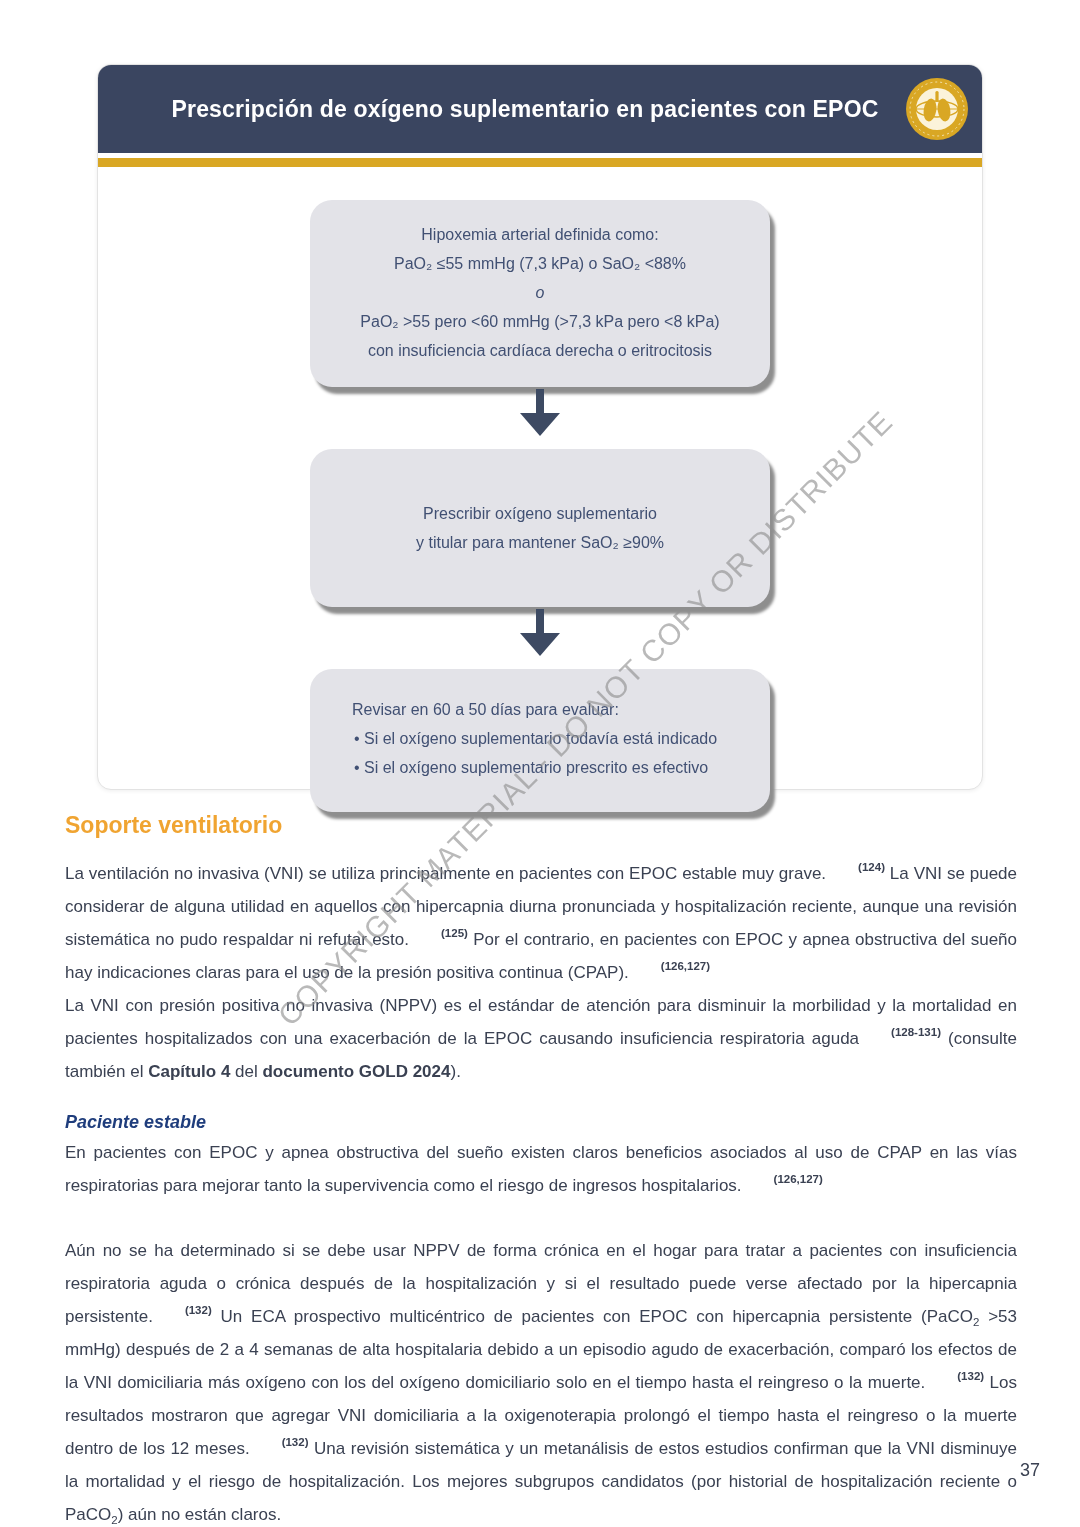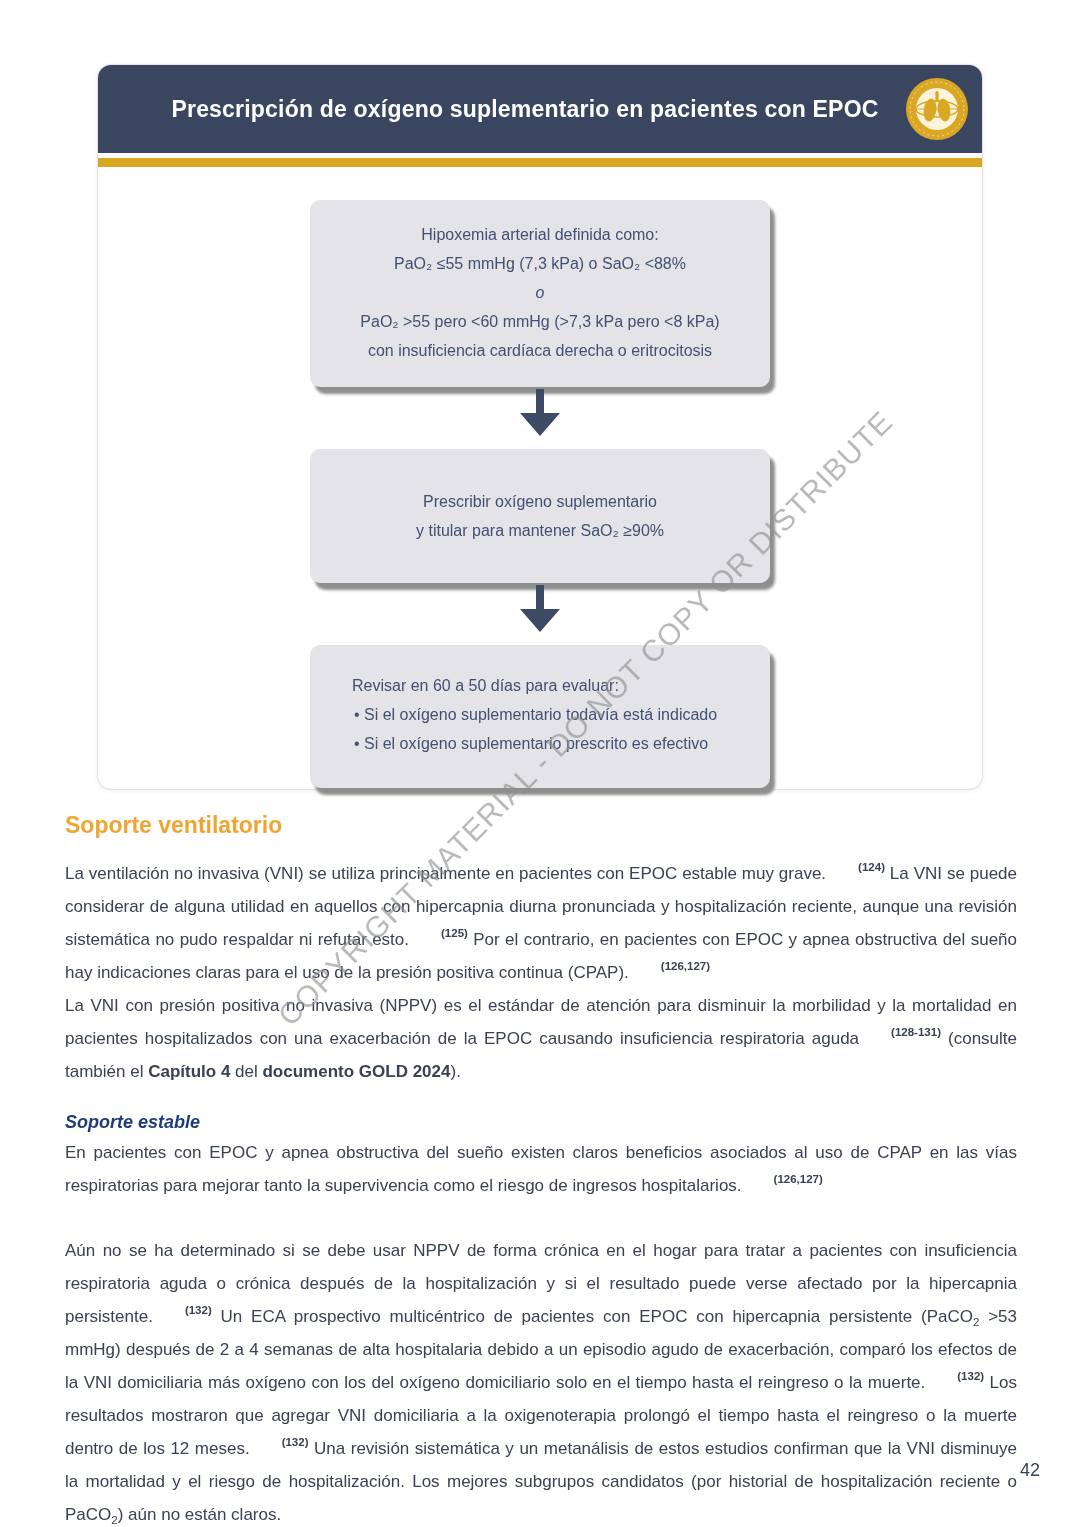--- a/index.html
+++ b/index.html
@@ -51,29 +51,29 @@
     height: 9px;
     background: #d9a724;
     margin-top: 5px;
   }
 
   .flow { padding-top: 33px; }
   .flow-box {
     width: 460px;
     margin: 0 auto;
     background: #e3e3e8;
-    border-radius: 10px;
+    border-radius: 22px;
     box-shadow: 5px 7px 3px #8e8e8e;
     color: #415073;
     font-size: 16px;
     line-height: 29px;
     text-align: center;
   }
   .box1 { padding: 20px 12px 22px 12px; }
-  .box2 { padding: 38px 12px; margin-top: 9px; }
+  .box2 { padding: 50px 12px; margin-top: 9px; }
   .box3 { text-align: left; padding: 26px 30px 30px 42px; margin-top: 9px; }
   .fb-line { white-space: nowrap; }
   .fb-o { font-style: italic; }
   .fb-bullet { padding-left: 2px; }
   .fb-bullet::before { content: "\2022\00a0 "; }
   .arrow-wrap { text-align: center; height: 53px; padding-top: 2px; }
   .arrow-wrap svg { display: inline-block; }
 
   
   .watermark {
@@ -205,21 +205,21 @@
 
   <div class="watermark">COPYRIGHT MATERIAL - DO NOT COPY OR DISTRIBUTE</div>
 
   <main class="content">
     <h2 class="section-heading">Soporte ventilatorio</h2>
 
     <p class="para"><span>La ventilación no invasiva (VNI) se utiliza principalmente en pacientes con EPOC estable muy grave.</span><sup>(124)</sup><span> La VNI se puede considerar de alguna utilidad en aquellos con hipercapnia diurna pronunciada y hospitalización reciente, aunque una revisión sistemática no pudo respaldar ni refutar esto.</span><sup>(125)</sup><span> Por el contrario, en pacientes con EPOC y apnea obstructiva del sueño hay indicaciones claras para el uso de la presión positiva continua (CPAP).</span><sup>(126,127)</sup></p>
 
     <p class="para"><span>La VNI con presión positiva no invasiva (NPPV) es el estándar de atención para disminuir la morbilidad y la mortalidad en pacientes hospitalizados con una exacerbación de la EPOC causando insuficiencia respiratoria aguda</span><sup>(128-131)</sup><span> (consulte también el </span><span class="b">Capítulo 4</span><span> del </span><span class="b">documento GOLD 2024</span><span>).</span></p>
 
-    <h3 class="sub-heading">Soporte estable</h3>
+    <h3 class="sub-heading">Paciente estable</h3>
     <p class="para"><span>En pacientes con EPOC y apnea obstructiva del sueño existen claros beneficios asociados al uso de CPAP en las vías respiratorias para mejorar tanto la supervivencia como el riesgo de ingresos hospitalarios.</span><sup>(126,127)</sup></p>
 
     <p class="para para-gap"><span>Aún no se ha determinado si se debe usar NPPV de forma crónica en el hogar para tratar a pacientes con insuficiencia respiratoria aguda o crónica después de la hospitalización y si el resultado puede verse afectado por la hipercapnia persistente.</span><sup>(132)</sup><span> Un ECA prospectivo multicéntrico de pacientes con EPOC con hipercapnia persistente (PaCO</span><sub>2</sub><span> &gt;53 mmHg) después de 2 a 4 semanas de alta hospitalaria debido a un episodio agudo de exacerbación, comparó los efectos de la VNI domiciliaria más oxígeno con los del oxígeno domiciliario solo en el tiempo hasta el reingreso o la muerte.</span><sup>(132)</sup><span> Los resultados mostraron que agregar VNI domiciliaria a la oxigenoterapia prolongó el tiempo hasta el reingreso o la muerte dentro de los 12 meses.</span><sup>(132)</sup><span> Una revisión sistemática y un metanálisis de estos estudios confirman que la VNI disminuye la mortalidad y el riesgo de hospitalización. Los mejores subgrupos candidatos (por historial de hospitalización reciente o PaCO</span><sub>2</sub><span>) aún no están claros.</span></p>
   </main>
 
-  <div class="page-number">42</div>
+  <div class="page-number">37</div>
 
 </div>
 
 </body></html>

